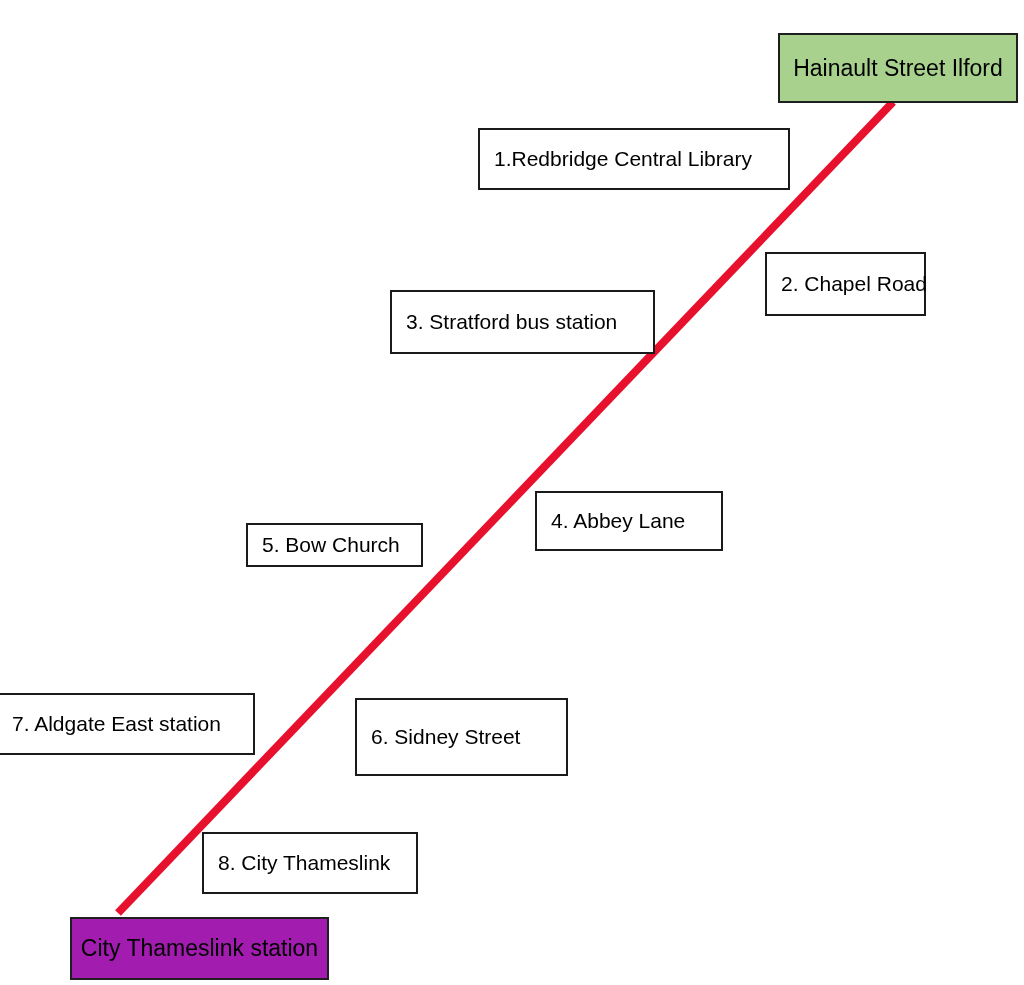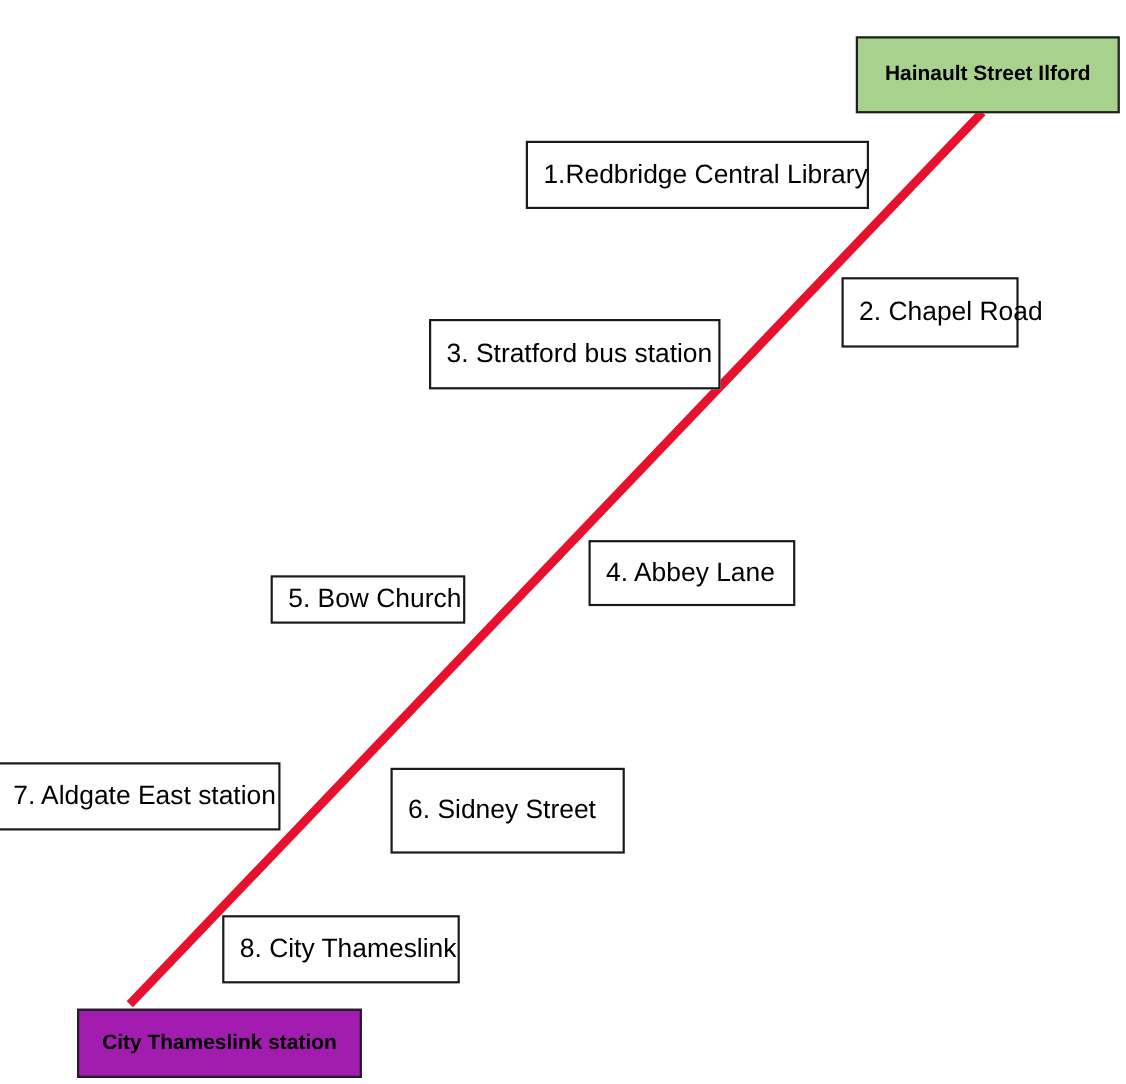--- a/index.html
+++ b/index.html
@@ -33,33 +33,33 @@
     align-items: center;
     border: 2px solid #1a1a1a;
     background: #ffffff;
     z-index: 5;
   }
   .node .node-label {
     display: block;
     width: 100%;
     padding: 0 14px;
     font-family: "Liberation Sans", sans-serif;
-    font-size: 24px;
+    font-size: 21px;
     line-height: 1.15;
     color: #000000;
     white-space: nowrap;
   }
   .node.terminus {
     background: #A9D18E;
     border: 2px solid #1f1f1f;
     justify-content: center;
   }
   .node.terminus .node-label {
-    font-weight: bold;
-    font-size: 19px;
+    font-weight: normal;
+    font-size: 23px;
     text-align: center;
     padding: 0 10px;
   }
   .node.stop .node-label {
     text-align: left;
   }
   
   #node-terminus-start { left: 778px; top: 33px;  width: 240px; height: 70px; }
   #node-stop-1        { left: 478px; top: 128px; width: 312px; height: 62px; }
   #node-stop-2        { left: 765px; top: 252px; width: 161px; height: 64px; }

